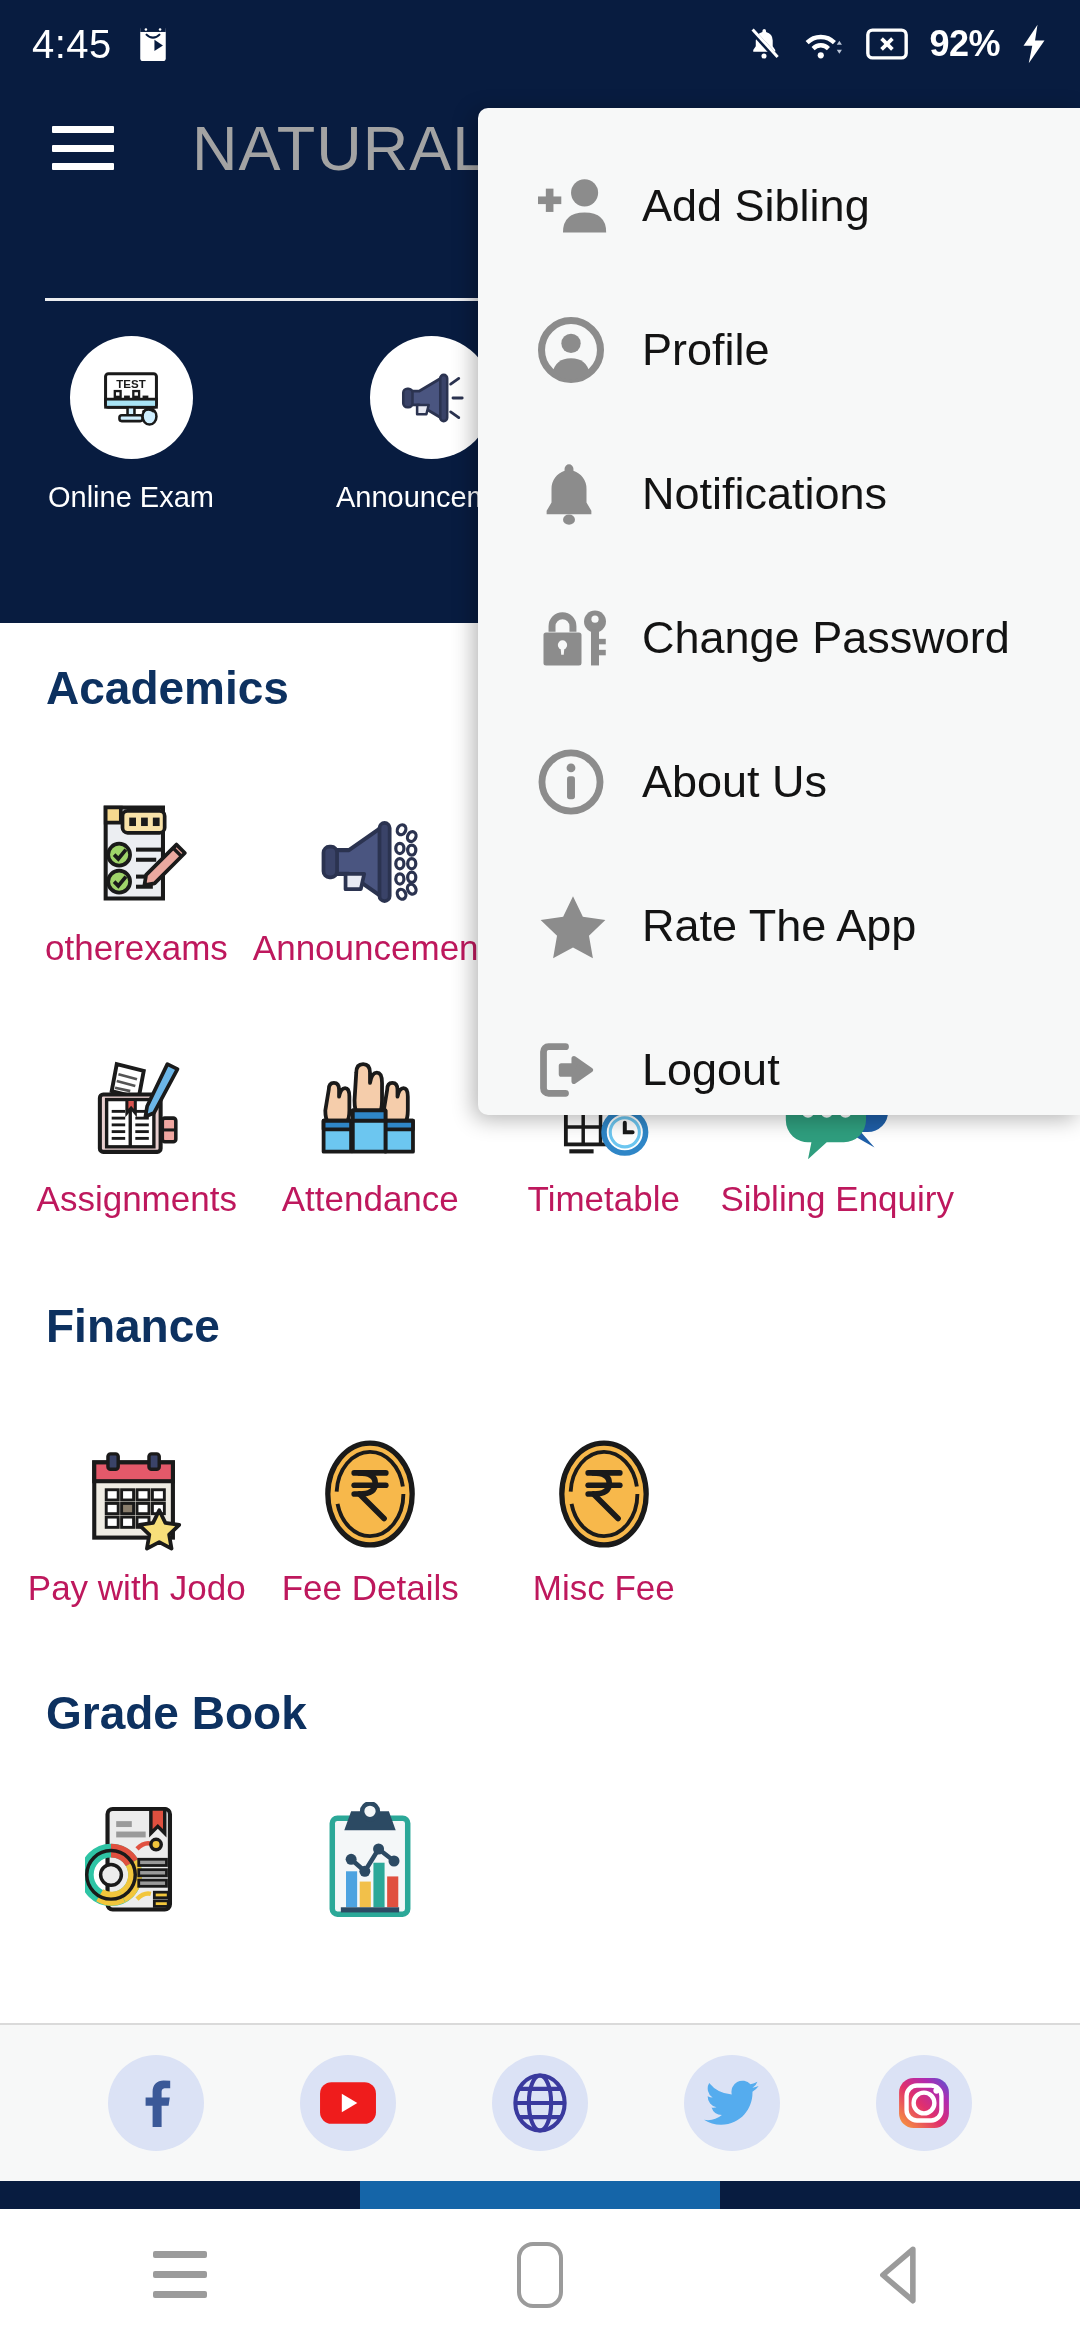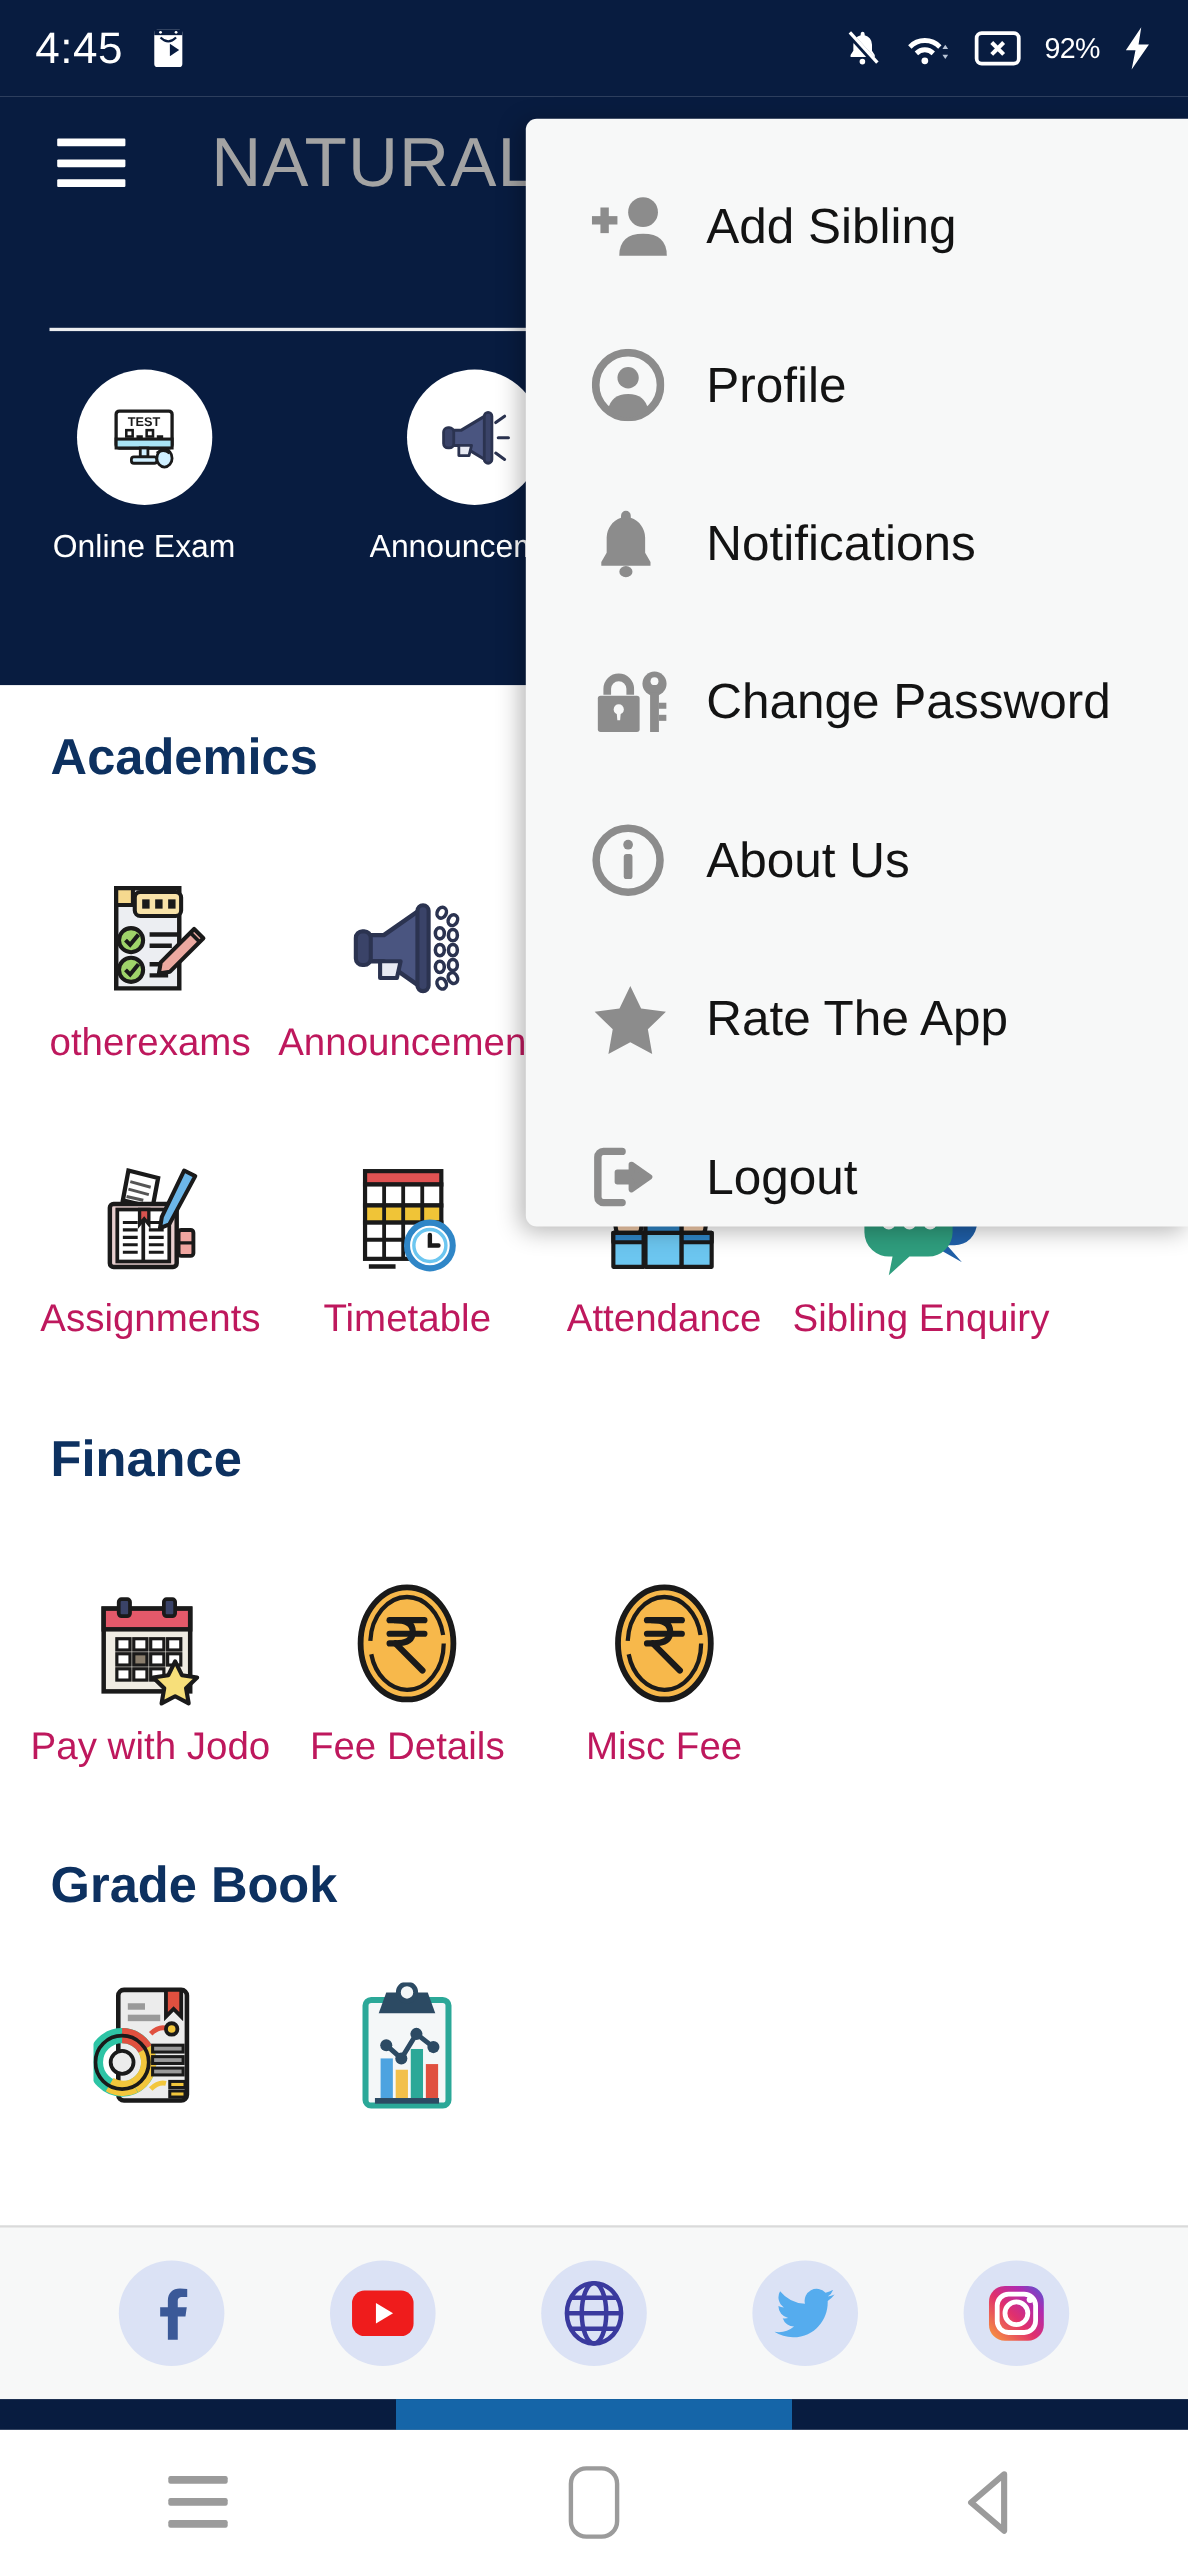--- a/index.html
+++ b/index.html
@@ -14,21 +14,21 @@
 
   
   .statusbar{
     position:absolute; top:0; left:0; width:1080px; height:88px;
     background:#081c40; display:flex; align-items:center;
     padding:0 32px; color:#fff;
   }
   .sb-time{ font-size:40px; letter-spacing:0.5px; font-weight:400; }
   .sb-left-icons{ display:flex; align-items:center; gap:14px; margin-left:24px; }
   .sb-right{ margin-left:auto; display:flex; align-items:center; gap:20px; }
-  .sb-batt{ font-size:26px; font-weight:400; letter-spacing:-0.5px; }
+  .sb-batt{ font-size:36px; font-weight:700; letter-spacing:-0.5px; }
 
   
   .appheader{
     position:absolute; top:88px; left:0; width:1080px; height:535px;
     background:#081c40;
   }
   .topbar{ position:absolute; top:0; left:0; width:1080px; height:120px;
            display:flex; align-items:center; }
   .hamburger{ width:62px; height:44px; margin-left:52px;
     display:flex; flex-direction:column; justify-content:space-between; cursor:pointer; }
@@ -280,57 +280,57 @@
             <path d="M50 6 l6 3 -14 26 -5 2 1 -6 z" fill="#6cb6e8" stroke="#1a1a1a" stroke-width="2.2" stroke-linejoin="round"></path>
             <rect x="47" y="38" width="8" height="14" rx="1.5" fill="#f0a6a0" stroke="#1a1a1a" stroke-width="2.1"></rect>
             <line x1="47" y1="45" x2="55" y2="45" stroke="#1a1a1a" stroke-width="1.8"></line>
           </svg>
         </div>
         <div class="lbl">Assignments</div>
       </div>
 
       <div class="cell">
         <div class="ico">
+          <svg width="110" height="112" viewBox="0 0 64 64">
+            <g stroke="#1a1a1a" stroke-width="2.2" stroke-linejoin="round">
+              <path d="M8 22 q0 -4 3 -4 t3 4 v4 q1 -5 3.5 -5 t2.5 5 v8 q0 10 -7 10 t-7 -10 z" fill="#f5cdab"></path>
+              <rect x="5" y="40" width="16" height="18" fill="#6cc6f0"></rect>
+              <rect x="5" y="40" width="16" height="5" fill="#2f86c7"></rect>
+              <path d="M42 22 q0 -4 3 -4 t3 4 v4 q1 -5 3.5 -5 t2.5 5 v8 q0 10 -7 10 t-7 -10 z" fill="#f5cdab"></path>
+              <rect x="41" y="40" width="16" height="18" fill="#6cc6f0"></rect>
+              <rect x="41" y="40" width="16" height="5" fill="#2f86c7"></rect>
+              <path d="M24 12 q0 -5 4 -5 t4 5 v6 q1 -6 4 -6 t3 6 v10 q0 12 -8 12 t-8 -12 z" fill="#f5cdab"></path>
+              <rect x="22" y="34" width="19" height="24" fill="#6cc6f0"></rect>
+              <rect x="22" y="34" width="19" height="6" fill="#2f86c7"></rect>
+            </g>
+          </svg>
+        </div>
+        <div class="lbl">Attendance</div>
+      </div>
+
+      <div class="cell">
+        <div class="ico">
           <svg width="104" height="110" viewBox="0 0 60 62">
             <rect x="8" y="6" width="40" height="7" fill="#e05252" stroke="#1a1a1a" stroke-width="2.2"></rect>
             <rect x="8" y="13" width="40" height="11" fill="#fff" stroke="#1a1a1a" stroke-width="2.2"></rect>
             <rect x="8" y="24" width="40" height="9" fill="#f0c437" stroke="#1a1a1a" stroke-width="2.2"></rect>
             <rect x="8" y="33" width="40" height="19" fill="#fff" stroke="#1a1a1a" stroke-width="2.2"></rect>
             <g stroke="#1a1a1a" stroke-width="2">
                 <line x1="18" y1="13" x2="18" y2="52"></line>
                 <line x1="28" y1="13" x2="28" y2="52"></line>
                 <line x1="38" y1="13" x2="38" y2="52"></line>
                 <line x1="8" y1="42" x2="48" y2="42"></line>
               </g>
             <line x1="10" y1="56" x2="24" y2="56" stroke="#1a1a1a" stroke-width="2.4"></line>
             <circle cx="42" cy="45" r="12" fill="#fff" stroke="#2f86c7" stroke-width="3.2"></circle>
             <circle cx="42" cy="45" r="8.4" fill="none" stroke="#6cc6f0" stroke-width="1.8"></circle>
             <path d="M42 39.5 V45 h4.5" stroke="#1a1a1a" stroke-width="2.3" fill="none" stroke-linecap="round"></path>
           </svg>
         </div>
         <div class="lbl">Timetable</div>
-      </div>
-
-      <div class="cell">
-        <div class="ico">
-          <svg width="110" height="112" viewBox="0 0 64 64">
-            <g stroke="#1a1a1a" stroke-width="2.2" stroke-linejoin="round">
-              <path d="M8 22 q0 -4 3 -4 t3 4 v4 q1 -5 3.5 -5 t2.5 5 v8 q0 10 -7 10 t-7 -10 z" fill="#f5cdab"></path>
-              <rect x="5" y="40" width="16" height="18" fill="#6cc6f0"></rect>
-              <rect x="5" y="40" width="16" height="5" fill="#2f86c7"></rect>
-              <path d="M42 22 q0 -4 3 -4 t3 4 v4 q1 -5 3.5 -5 t2.5 5 v8 q0 10 -7 10 t-7 -10 z" fill="#f5cdab"></path>
-              <rect x="41" y="40" width="16" height="18" fill="#6cc6f0"></rect>
-              <rect x="41" y="40" width="16" height="5" fill="#2f86c7"></rect>
-              <path d="M24 12 q0 -5 4 -5 t4 5 v6 q1 -6 4 -6 t3 6 v10 q0 12 -8 12 t-8 -12 z" fill="#f5cdab"></path>
-              <rect x="22" y="34" width="19" height="24" fill="#6cc6f0"></rect>
-              <rect x="22" y="34" width="19" height="6" fill="#2f86c7"></rect>
-            </g>
-          </svg>
-        </div>
-        <div class="lbl">Attendance</div>
       </div>
 
       <div class="cell">
         <div class="ico">
           <svg width="116" height="96" viewBox="0 0 68 56">
             <path d="M30 4 h22 a12 12 0 0112 12 v10 a12 12 0 01-12 12 h-4 l8 9 -16 -9 h-10 a12 12 0 01-12 -12 v-10 A12 12 0 0130 4z" fill="#1f5fa8"></path>
             <path d="M18 8 h20 a13 13 0 0113 13 v10 a13 13 0 01-13 13 h-10 l-11 10 2 -10 h-1 A13 13 0 014 31 v-10 A13 13 0 0118 8z" fill="#2f9e7e"></path>
             <circle cx="17" cy="26" r="3.6" fill="#fff"></circle>
               <circle cx="28" cy="26" r="3.6" fill="#fff"></circle>
               <circle cx="39" cy="26" r="3.6" fill="#fff"></circle>

